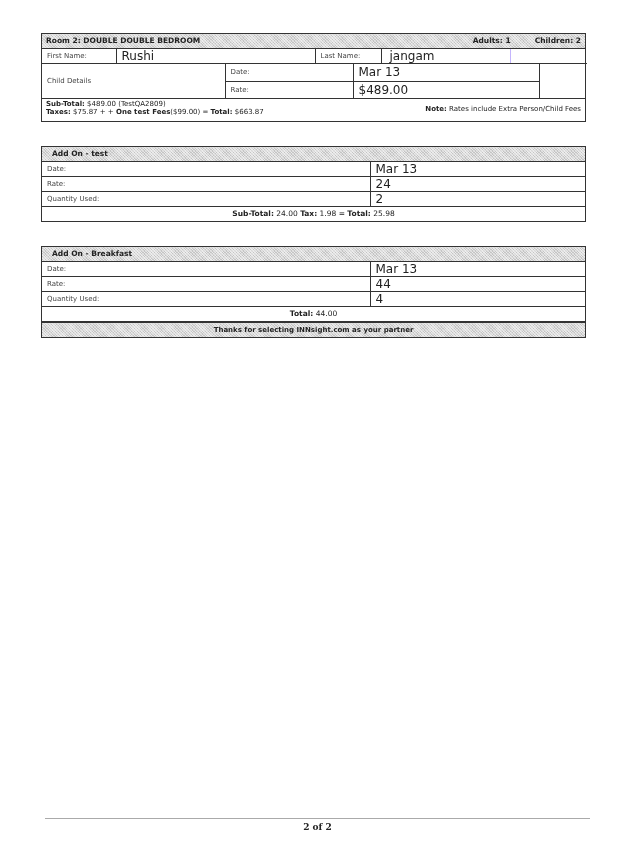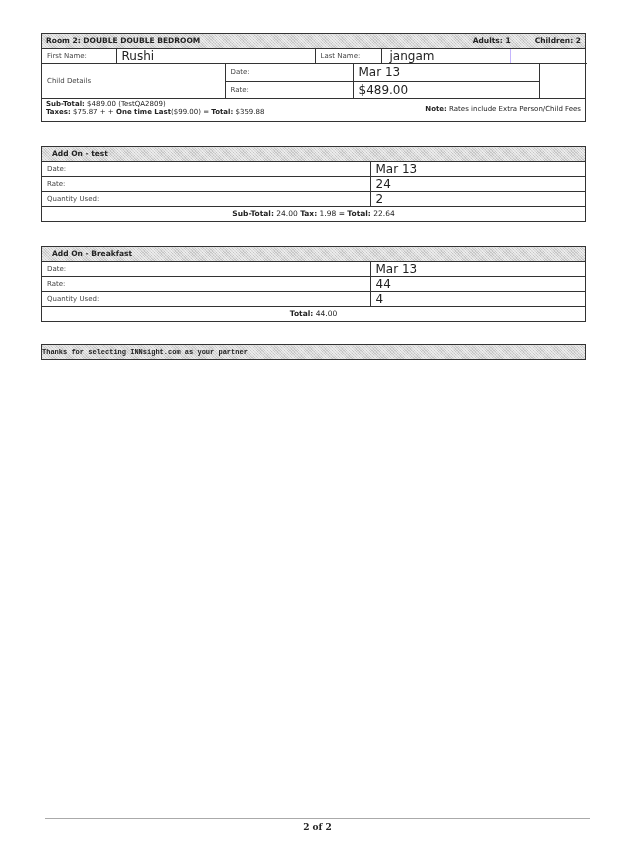--- a/index.html
+++ b/index.html
@@ -17,21 +17,21 @@
     .lbl { color: #444; }
     .val { color: #222; font-size: 12px; }
     .hdr { font-size: 7.5px; font-weight: bold; height: 14px; line-height: 14px; padding: 0 4px; display: flex; justify-content: space-between; }
     .hdr .right { display: flex; gap: 24px; }
     .summary { font-size: 7px; padding: 1px 4px; display: flex; justify-content: space-between; align-items: flex-start; height: 22px; box-sizing: border-box; }
     .summary b, .center-total b { font-weight: bold; }
     .center-total { text-align: center; font-size: 7.5px; height: 14px; line-height: 14px; }
     .section { margin-top: 24px; }
     .addon-row td { height: 13px; border-bottom: 1px solid #333; }
     .addon-row td:first-child { border-right: 1px solid #333; }
-    .footer-bar { margin-top: 22px; height: 14px; line-height: 14px; text-align: left; font-size: 7px; font-weight: bold; border: 1px solid #333; font-family: Liberation Mono, monospace; }
+    .footer-bar { margin-top: 0; height: 14px; line-height: 14px; text-align: center; font-size: 7px; font-weight: bold; border: 1px solid #333; }
     .page-footer { position: absolute; left: 45px; top: 818px; width: 545px; border-top: 1px solid #aaa; text-align: center; font-family: "DejaVu Serif", serif; font-weight: bold; font-size: 9px; padding-top: 3px; }
   </style>
 </head>
 <body>
 
 <div class="page">
 
   <div class="box">
     <div class="hdr hatch" style="border-bottom:1px solid #333;">
       <span>Room 2: DOUBLE DOUBLE BEDROOM</span>
@@ -79,21 +79,21 @@
       </tr>
       <tr style="height:17px;">
         <td class="lbl" style="border-right:1px solid #333;border-bottom:1px solid #333;">Rate:</td>
         <td class="val" style="border-right:1px solid #333;border-bottom:1px solid #333;">$489.00</td>
       </tr>
     </tbody>
       </table>
     <div class="summary">
       <div>
         <div><b>Sub-Total:</b> <span>$489.00 (TestQA2809)</span></div>
-        <div><b>Taxes:</b> <span>$75.87 + +</span> <b>One time Last</b><span>($99.00) =</span> <b>Total:</b> <span>$359.88</span></div>
+        <div><b>Taxes:</b> <span>$75.87 + +</span> <b>One test Fees</b><span>($99.00) =</span> <b>Total:</b> <span>$663.87</span></div>
       </div>
       <div style="padding-top:5px;"><b>Note:</b> <span>Rates include Extra Person/Child Fees</span></div>
     </div>
   </div>
 
   <div class="box section">
     <div class="hdr hatch" style="border-bottom:1px solid #333;padding-left:10px;">
       <span>Add On - test</span>
     </div>
     <table>
@@ -112,21 +112,21 @@
           </tr>
       <tr class="addon-row">
             <td class="lbl">Quantity Used:</td>
             <td class="val">2</td>
           </tr>
     </tbody>
       </table>
     <div class="center-total">
       <b>Sub-Total:</b> <span>24.00</span>
       <b>Tax:</b> <span>1.98 =</span>
-      <b>Total:</b> <span>22.64</span>
+      <b>Total:</b> <span>25.98</span>
     </div>
   </div>
 
   <div class="box section">
     <div class="hdr hatch" style="border-bottom:1px solid #333;padding-left:10px;">
       <span>Add On - Breakfast</span>
     </div>
     <table>
       <colgroup>
           <col style="width:328px">

